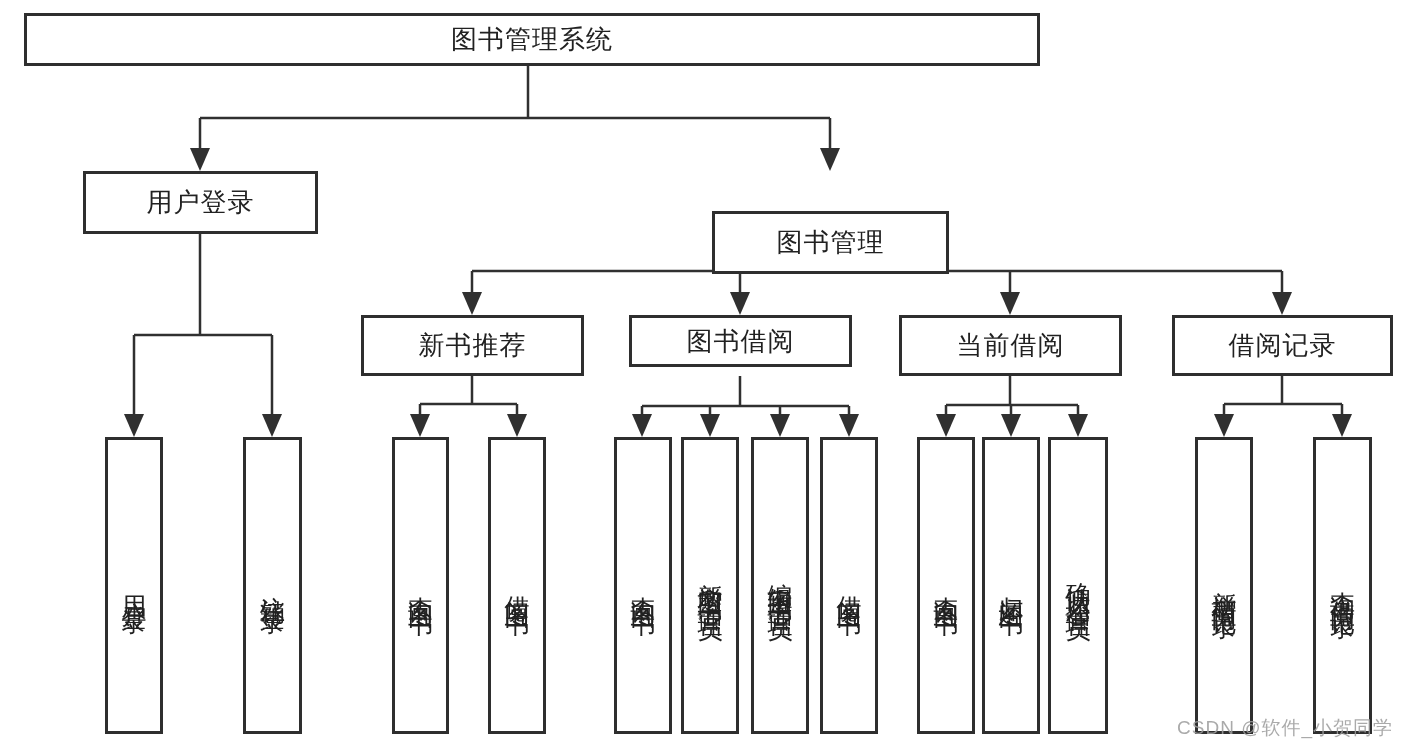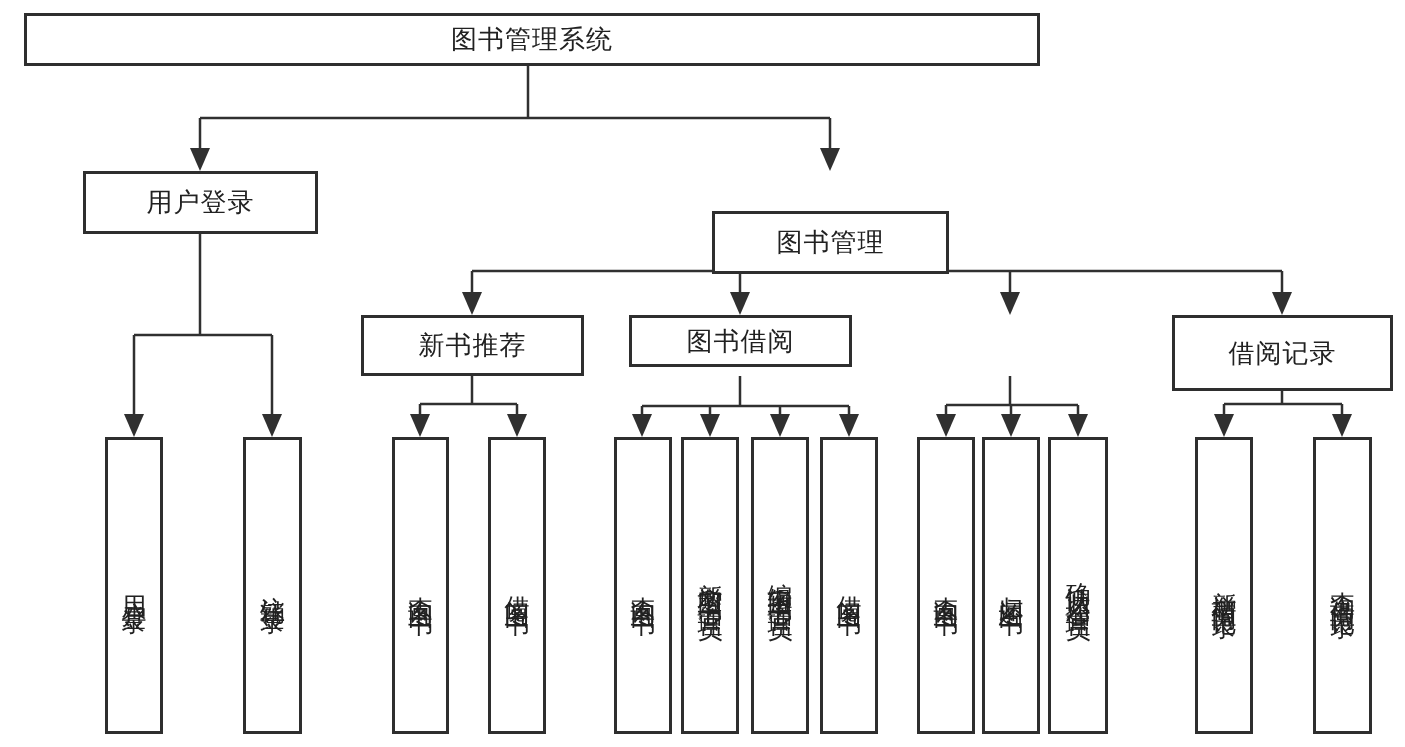--- a/index.html
+++ b/index.html
@@ -95,21 +95,22 @@
     </g>
   </svg>
 
   <div class="node" style="left:24px; top:13px; width:1016px; height:53px;">图书管理系统</div>
 
   <div class="node" style="left:83px; top:171px; width:235px; height:63px;">用户登录</div>
   <div class="node" style="left:712px; top:171px; width:237px; height:63px;margin-top:40px;">图书管理</div>
 
   <div class="node" style="left:361px; top:315px; width:223px; height:61px;">新书推荐</div>
   <div class="node" style="left:629px; top:315px; width:223px; height:52px;">图书借阅</div>
-  <div class="node" style="left:1172px; top:315px; width:221px; height:76px;">借阅记录</div>
+  <div class="node" style="left:899px; top:315px; width:223px; height:61px;">当前借阅</div>
+  <div class="node" style="left:1172px; top:315px; width:221px; height:61px;">借阅记录</div>
 
   <div class="vnode" style="left:105px; top:437px; width:58px; height:297px;">
     <span>用户登录</span>
   </div>
   <div class="vnode" style="left:243px; top:437px; width:59px; height:297px;">
     <span>注销登录</span>
   </div>
 
   <div class="vnode" style="left:392px; top:437px; width:57px; height:297px;">
     <span>查询图书</span>
@@ -141,14 +142,15 @@
     <span>确认归还（管理员）</span>
   </div>
 
   <div class="vnode" style="left:1195px; top:437px; width:58px; height:297px;">
     <span>新增借阅记录</span>
   </div>
   <div class="vnode" style="left:1313px; top:437px; width:59px; height:297px;">
     <span>查询借阅记录</span>
   </div>
 
+  <div class="watermark">CSDN @软件_小贺同学</div>
 
 </div>
 
 </body></html>

